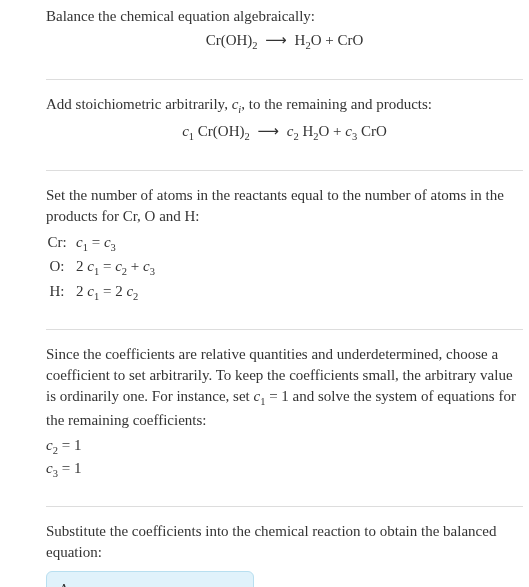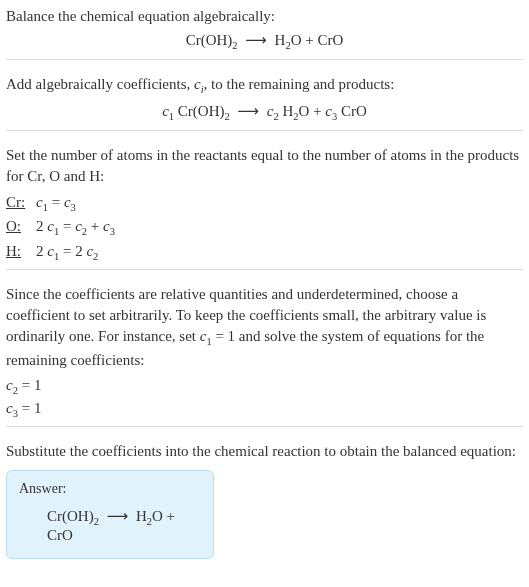--- a/index.html
+++ b/index.html
@@ -10,22 +10,23 @@
     body {
       font-family: Georgia, 'Times New Roman', serif;
       font-size: 15px;
       color: #333;
       background: #fff;
       width: 529px;
       padding: 6px;
     }
     .section {
       border-bottom: 1px solid #ddd;
-      padding-bottom: 4px;
+      padding-bottom: 24px;
       margin-bottom: 14px;
+      margin-left: 40px;
     }
     .section:last-of-type {
       border-bottom: none;
     }
     .text {
       line-height: 1.4;
       margin-bottom: 4px;
     }
     .equation {
       font-family: Georgia, serif;
@@ -35,23 +36,22 @@
     .table {
       margin-top: 2px;
     }
     .table-row {
       display: flex;
       align-items: baseline;
       line-height: 1.5;
     }
     .table-label {
       width: 30px;
-      text-align: left;
+      text-align: center;
       padding-right: 8px;
-      text-decoration: underline;
     }
     .table-eq {
     }
     .coef-list {
       margin-top: 2px;
     }
     .coef-row {
       line-height: 1.4;
     }
     .answer-box {
@@ -88,21 +88,21 @@
   <div class="text">Balance the chemical equation algebraically:</div>
   <div class="equation">
     <span>Cr(OH)</span><sub>2</sub>
     <span class="arrow">⟶</span>
     <span>H</span><sub>2</sub><span>O + CrO</span>
   </div>
 </div>
 
 <div class="section">
   <div class="text">
-    <span>Add algebraically coefficients, </span><span class="sub-i">c</span><sub class="sub-i">i</sub><span>, to the remaining and products:</span>
+    <span>Add stoichiometric arbitrarily, </span><span class="sub-i">c</span><sub class="sub-i">i</sub><span>, to the remaining and products:</span>
   </div>
   <div class="equation">
     <span class="sub-i">c</span><sub>1</sub><span> Cr(OH)</span><sub>2</sub>
     <span class="arrow">⟶</span>
     <span class="sub-i">c</span><sub>2</sub><span> H</span><sub>2</sub><span>O + </span><span class="sub-i">c</span><sub>3</sub><span> CrO</span>
   </div>
 </div>
 
 <div class="section">
   <div class="text">Set the number of atoms in the reactants equal to the number of atoms in the products for Cr, O and H:</div>

